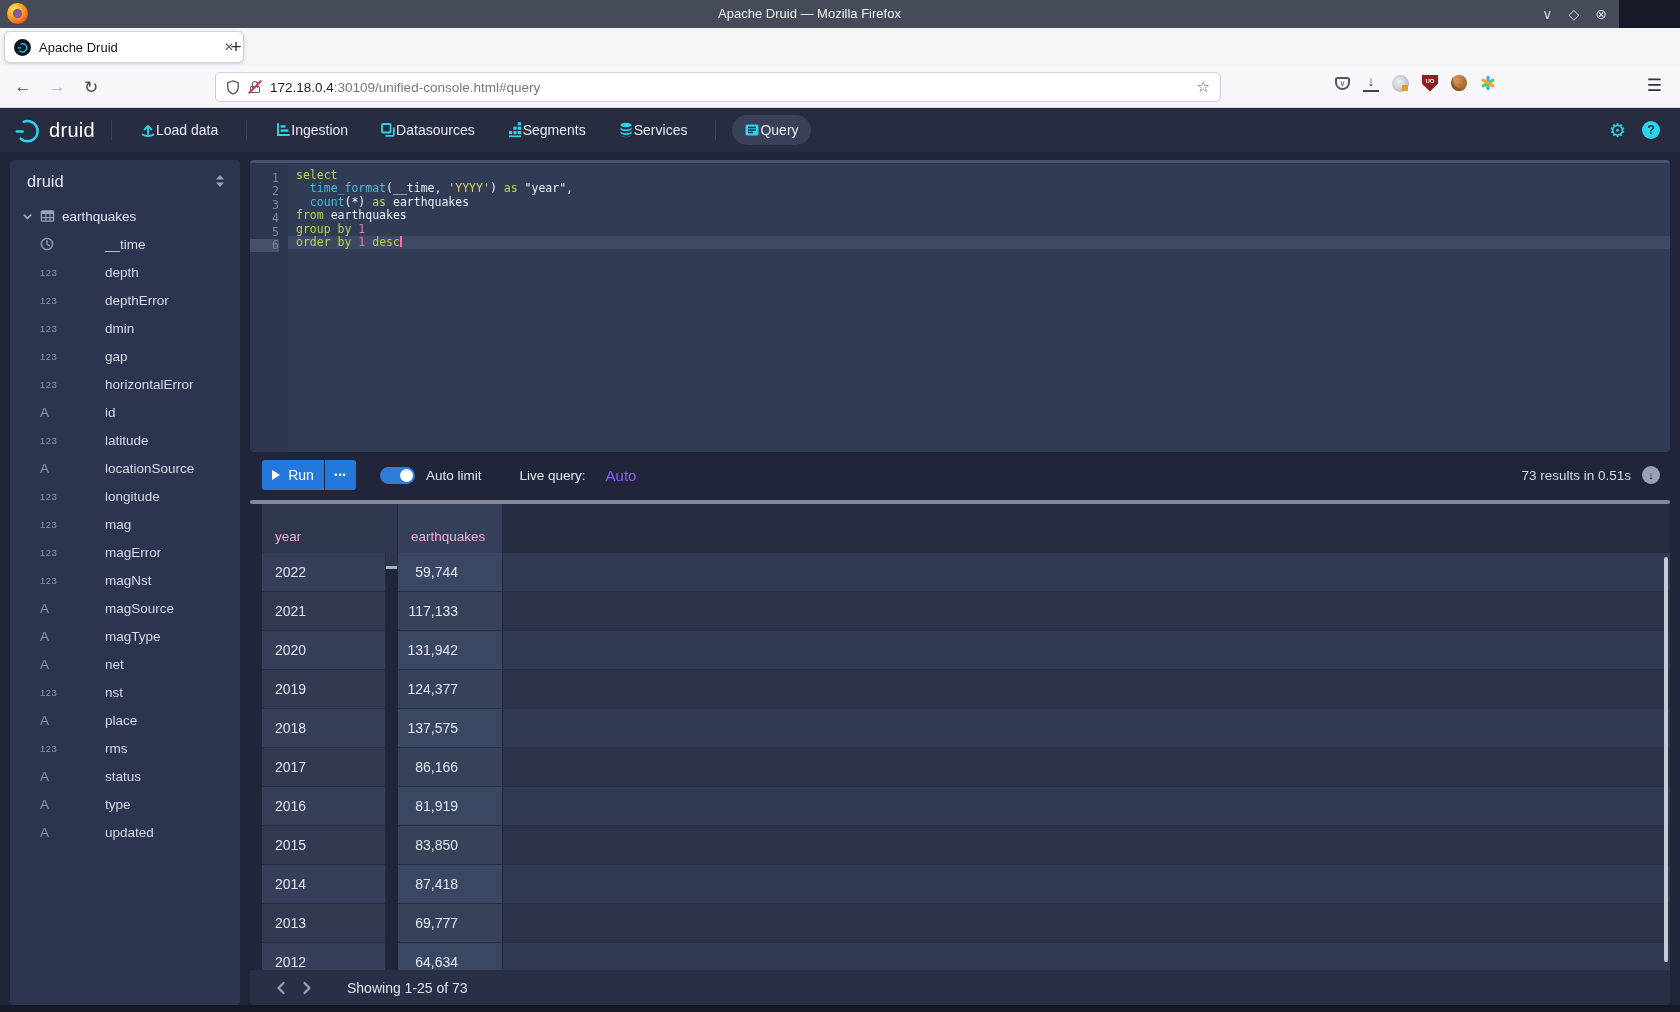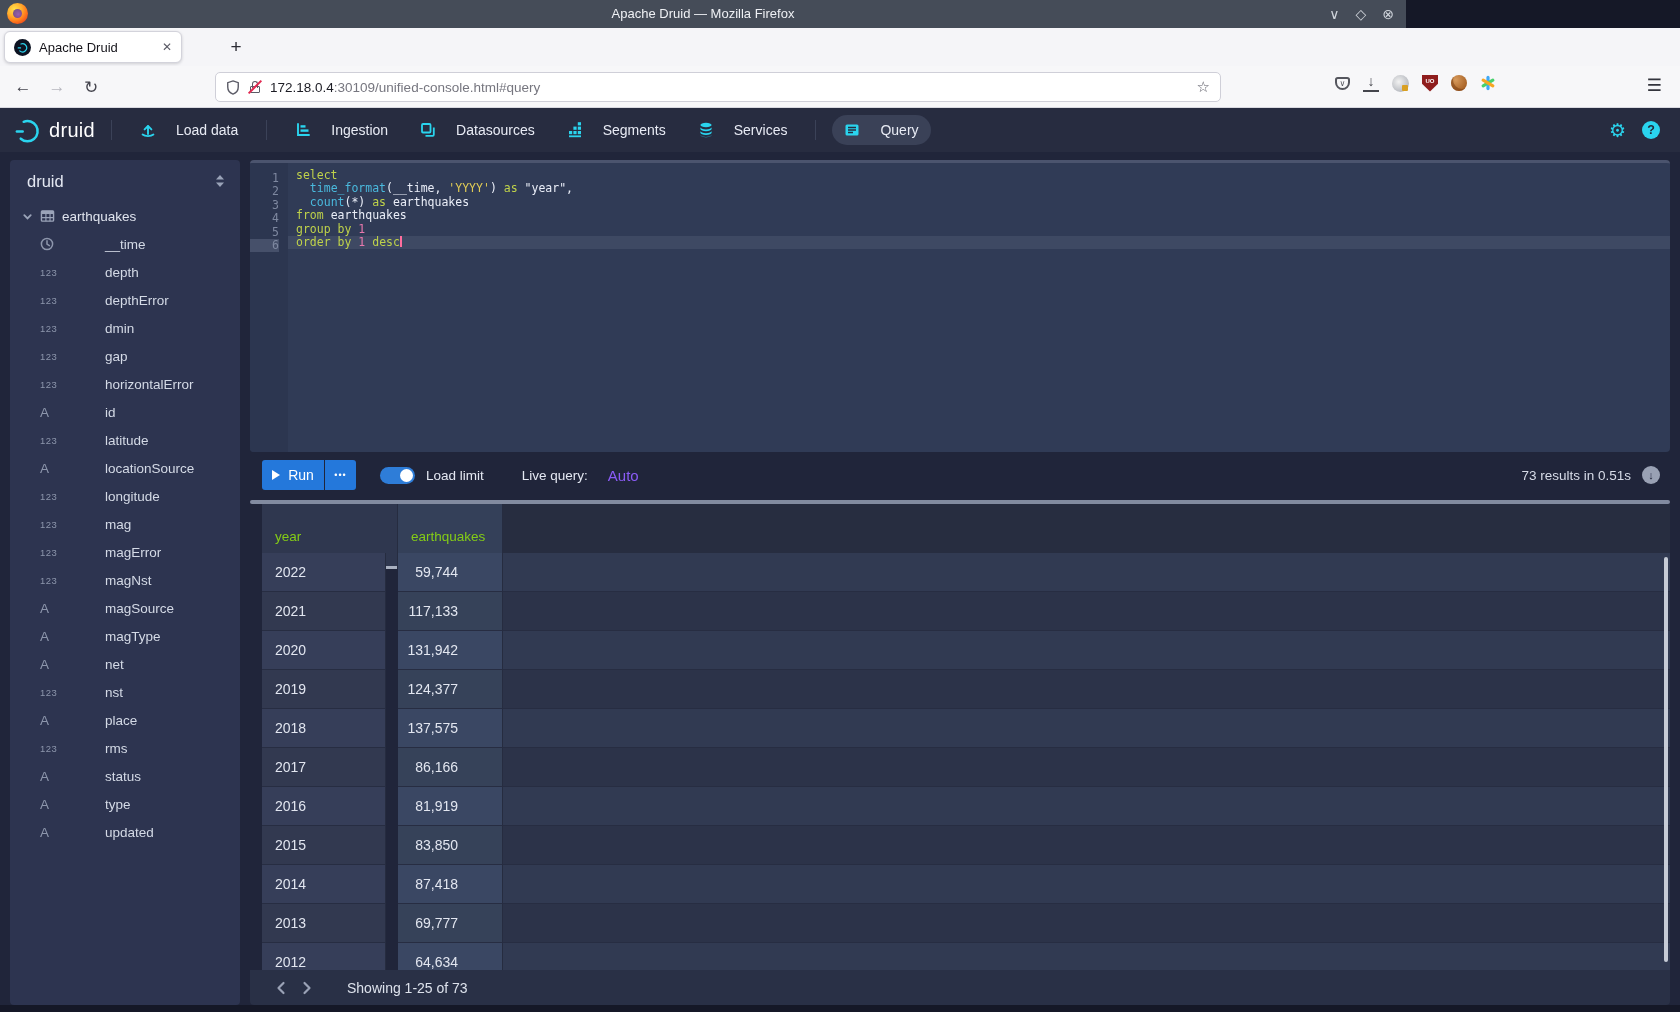--- a/index.html
+++ b/index.html
@@ -1,32 +1,32 @@
 <!DOCTYPE html>
 <html><head>
 <meta charset="utf-8">
 <style>
   * { margin:0; padding:0; box-sizing:border-box; }
   html,body { width:1680px; height:1012px; }
   body { position:relative; overflow:hidden; background:#151827; font-family:"Liberation Sans",sans-serif; }
 
   
-  .titlebar { position:absolute; left:0; top:0; width:1406px; height:28px; background:#454c58; }
+  .titlebar { position:absolute; left:0; top:0; width:1619px; height:28px; background:#454c58; }
   .fx-logo { position:absolute; left:7px; top:3px; width:21px; height:21px; border-radius:50%;
              background:radial-gradient(circle at 35% 30%, #ffe14d 0%, #ffb02e 35%, #ff7a1c 60%, #e8431f 85%); }
   .fx-logo::after { content:""; position:absolute; left:6px; top:6px; width:9px; height:9px; border-radius:50%;
              background:radial-gradient(circle at 60% 60%, #7a4bd0, #4a2a86); opacity:.8; }
   .win-title { position:absolute; left:0; right:0; top:0; height:28px; line-height:28px; text-align:center;
                color:#eef0f4; font-size:13px; }
   .win-controls { position:absolute; right:12px; top:0; height:28px; display:flex; align-items:center; gap:16px;
                   color:#cfd4db; font-size:14px; }
   .win-controls span { cursor:default; }
 
   .tabstrip { position:absolute; left:0; top:28px; width:1680px; height:38px; background:#f5f5f8; }
-  .tab { position:absolute; left:4px; top:3px; width:178px; height:32px; background:#ffffff; border:1px solid #d3d3db;
+  .tab { position:absolute; left:4px; top:3px; width:240px; height:32px; background:#ffffff; border:1px solid #d3d3db;
          border-radius:6px; box-shadow:0 1px 3px rgba(30,30,40,.18); display:flex; align-items:center; padding:0 9px; gap:8px; }
   .tab-title { flex:1; font-size:13px; color:#15141a; white-space:nowrap; overflow:hidden; }
   .tab-close { color:#5b5b66; font-size:12px; }
   .favicon { width:17px; height:17px; border-radius:50%; background:#0d1322; display:flex; align-items:center; justify-content:center; }
   .newtab { position:absolute; left:222px; top:5px; width:28px; height:28px; display:flex; align-items:center; justify-content:center;
             color:#2b2b33; font-size:19px; }
 
   .toolbar { position:absolute; left:0; top:66px; width:1680px; height:42px; background:#f7f7f9; border-bottom:1px solid #d9d9e0; }
   .navbtn { position:absolute; top:8px; width:26px; height:26px; display:flex; align-items:center; justify-content:center; font-size:17px; color:#45454e; }
   .urlbar { position:absolute; left:215px; top:6px; width:1006px; height:30px; background:#ffffff; border:1px solid #cfcfd8;
@@ -53,21 +53,21 @@
             background:radial-gradient(circle at 30% 30%, #d79a5c, #a86226 75%);
             box-shadow:inset 3px -3px 0 -1px rgba(122,62,18,.55); }
   .burger { position:absolute; right:18px; top:9px; color:#33343c; font-size:17px; }
 
   
   .dnav { position:absolute; left:0; top:108px; width:1680px; height:44px; background:#272c40;
           display:flex; align-items:center; padding:0 14px; }
   .brand { display:flex; align-items:center; gap:8px; }
   .brand-text { color:#ffffff; font-size:20px; letter-spacing:.3px; }
   .dsep { width:1px; height:20px; background:#3b4258; margin:0 16px; }
-  .ditem { display:flex; align-items:center; gap:20px; color:#e8ebf4; font-size:14px; padding:7px 12px; border-radius:15px; }
+  .ditem { display:flex; align-items:center; gap:0; color:#e8ebf4; font-size:14px; padding:7px 12px; border-radius:15px; }
   .ditem + .ditem { margin-left:8px; }
   .ditem.active { background:#3a4157; }
   .dnav-right { margin-left:auto; display:flex; align-items:center; gap:16px; padding-right:6px; }
   .gear { color:#2ad4ee; font-size:19px; font-family:"DejaVu Sans",sans-serif; }
   .helpc { width:18px; height:18px; border-radius:50%; background:#2ad4ee; color:#232838; font-weight:bold; font-size:12.5px;
            display:flex; align-items:center; justify-content:center; }
 
   
   .content { position:absolute; left:0; top:152px; width:1680px; height:853px; background:#20253a; }
 
@@ -107,21 +107,21 @@
   .live-label { margin-left:38px; }
   .live-value { margin-left:20px; color:#8b5cf6; font-size:15px; }
   .run-spacer { flex:1; }
   .result-info { color:#d7dce8; font-size:13.5px; }
   .dl-circle { width:18px; height:18px; border-radius:50%; background:#99a1b4; color:#20253a; font-size:11px; font-weight:bold;
                display:flex; align-items:center; justify-content:center; margin:0 10px 0 11px; }
 
   .splitter { position:absolute; left:0; top:340px; width:1420px; height:4px; background:#828ba0; border-radius:2px; }
 
   .thead { position:absolute; left:0; top:344px; width:1420px; height:49px; }
-  .th { position:absolute; top:0; height:65px; font-size:13.5px; color:#84cc16; display:flex; align-items:center;
+  .th { position:absolute; top:0; height:65px; font-size:13.5px; color:#f9a8d4; display:flex; align-items:center;
         padding-left:13px; border-right:1px solid #262c40; }
   .th-year { left:12px; width:136px; background:#2f374f; }
   .th-year::after { content:""; position:absolute; left:0; right:0; bottom:0; height:3px; background:#a9b0c0; }
   .th-eq { left:148px; width:105px; background:#344059; }
   .th-fill { left:253px; width:1167px; background:#272d40; border-right:none; }
 
   .tbody { position:absolute; left:0; top:393px; width:1420px; height:417px; overflow:hidden; }
   .trow { height:39px; position:relative; }
   .td { position:absolute; top:0; height:39px; display:flex; align-items:center; font-size:14px; color:#e2e6f0;
         border-bottom:1px solid #272d42; border-right:1px solid #262c40; }
@@ -436,21 +436,21 @@
 
     <div class="runbar">
       <div class="btn-run">
         <span class="play"></span>
         <span>Run</span>
       </div>
       <div class="btn-more">•••</div>
       <div class="toggle">
           <span class="knob"></span>
         </div>
-      <span class="lbl auto-limit">Load limit</span>
+      <span class="lbl auto-limit">Auto limit</span>
       <span class="lbl live-label">Live query:</span>
       <span class="live-value">Auto</span>
       <span class="run-spacer"></span>
       <span class="result-info">73 results in 0.51s</span>
       <span class="dl-circle">↓</span>
     </div>
 
     <div class="splitter"></div>
 
     <div class="thead">

